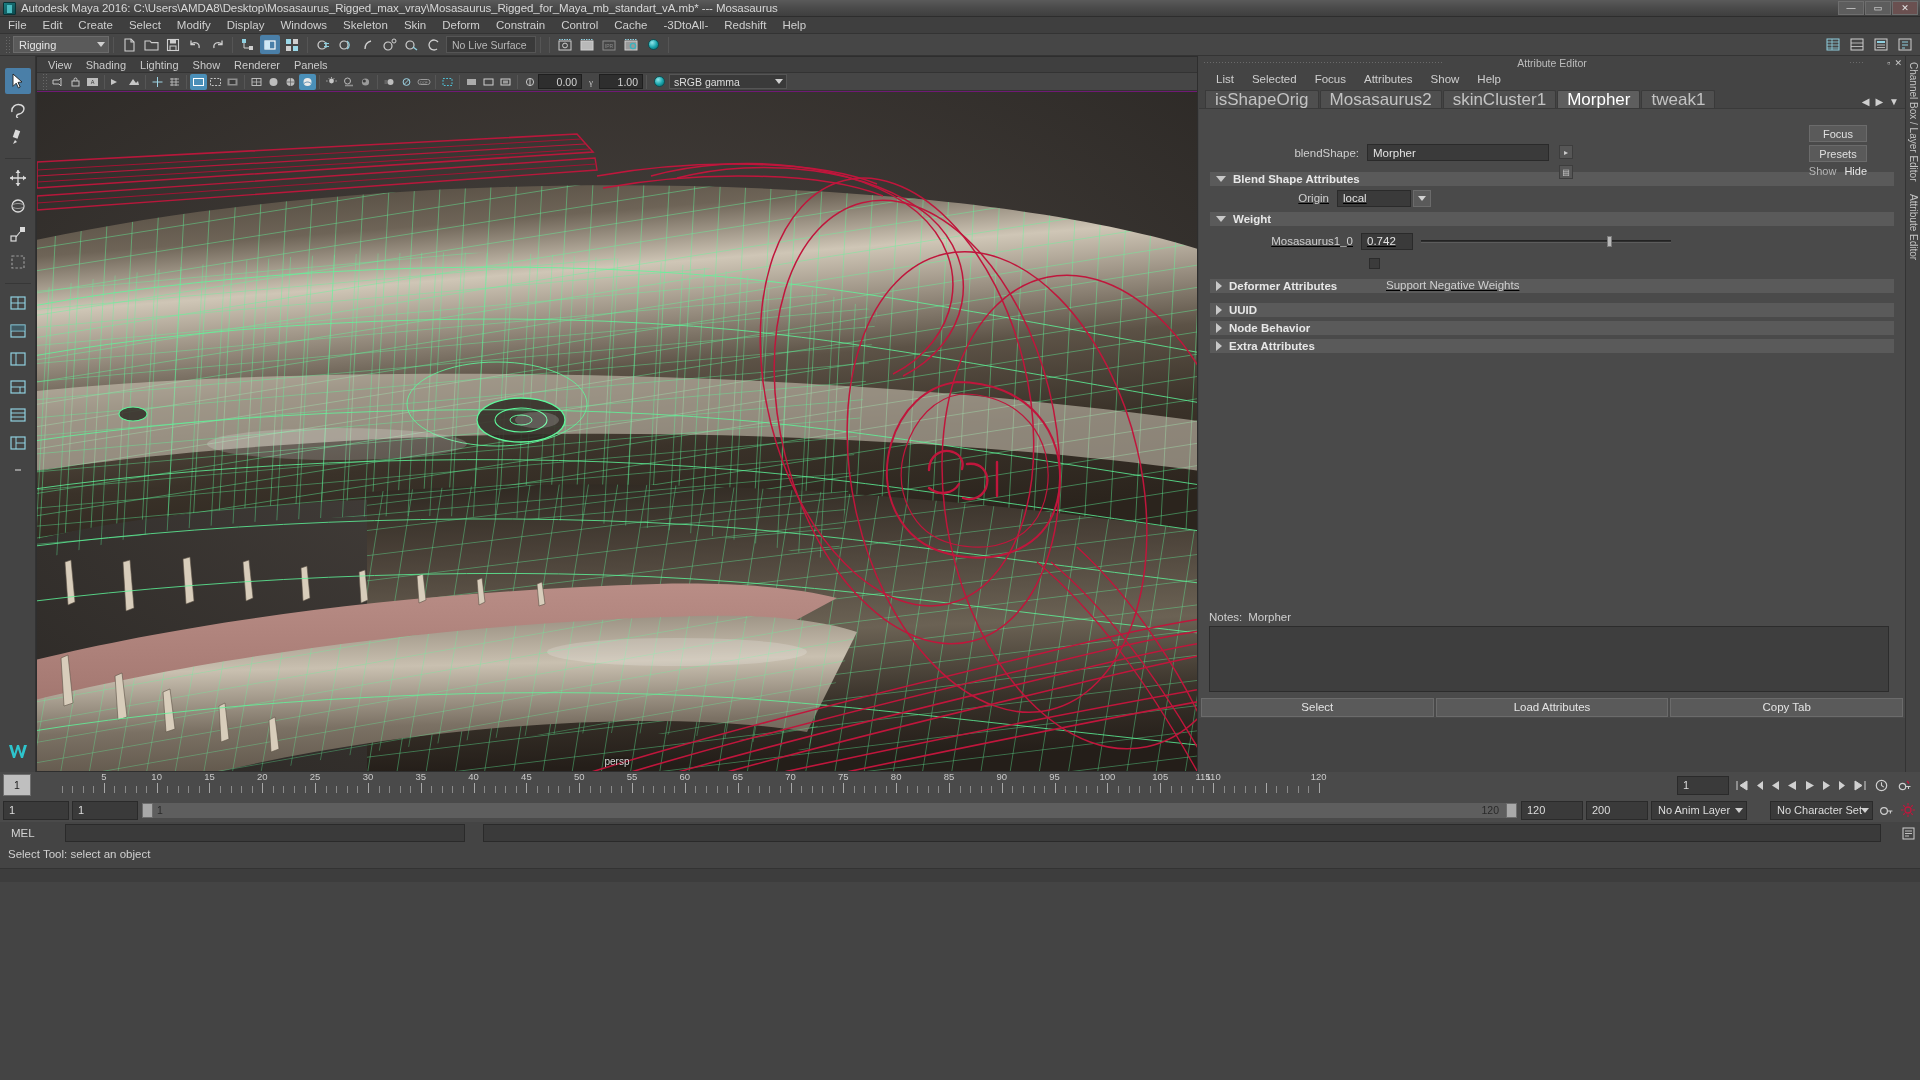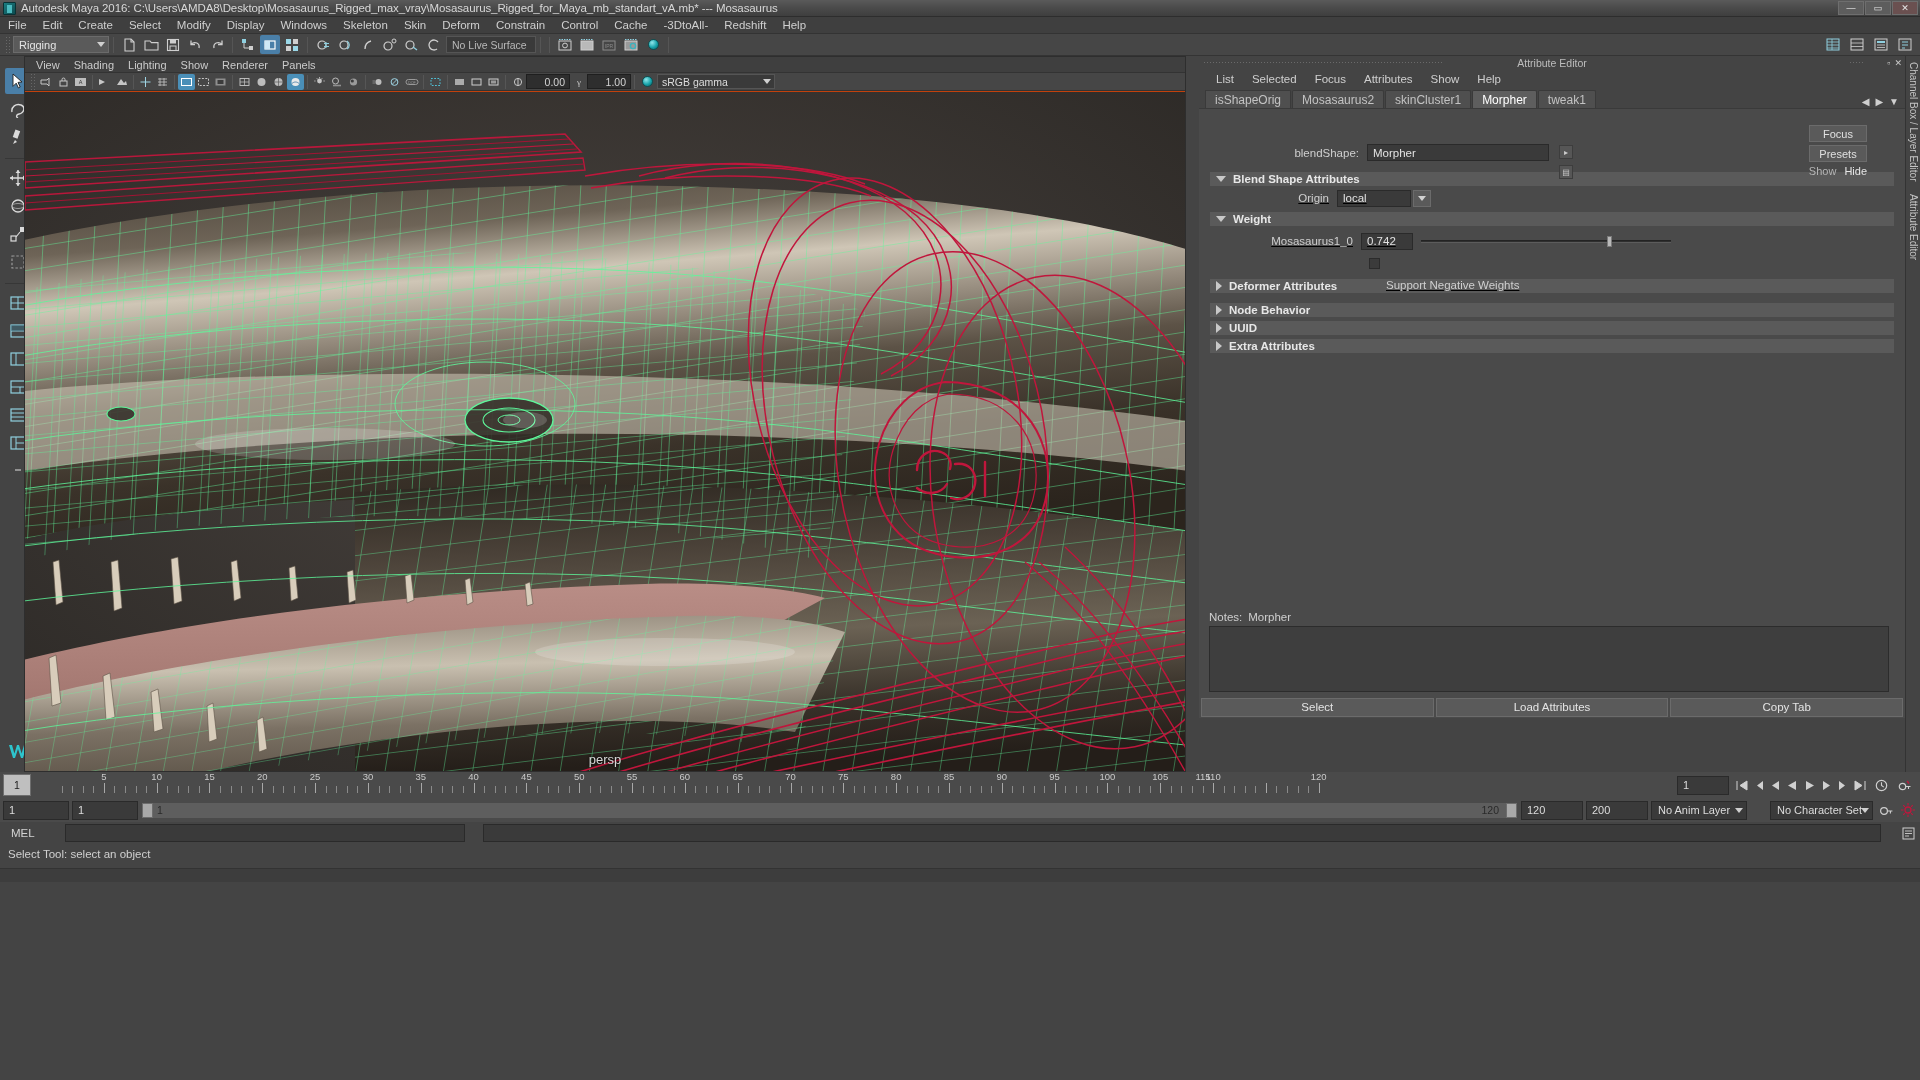--- a/index.html
+++ b/index.html
@@ -100,22 +100,22 @@
   }
   .tool-ico.sel { background:#4a7fa8; }
   .tb-divider { width:26px; height:1px; background:#373737; margin:6px 0; }
   .maya-logo {
     position:absolute; left:4px; bottom:6px; width:28px; height:28px;
     display:flex; align-items:center; justify-content:center;
   }
 
   
   .viewport-panel {
-    position:absolute; left:24px; top:56px; width:1162px; height:716px;
-    background:#c2410c; border:1px solid #2e2e2e;
+    position:absolute; left:36px; top:56px; width:1162px; height:716px;
+    background:#701a75; border:1px solid #2e2e2e;
   }
   .panel-menubar {
     height:16px; background:#3f3f3f; display:flex; align-items:center;
     padding-left:4px; border-bottom:1px solid #333;
   }
   .panel-menu {
     font-size:11px; color:#cbcbcb; padding:0 7px; height:16px;
     display:flex; align-items:center;
   }
   .panel-toolbar {
@@ -150,21 +150,21 @@
     border:1px solid #0b5053;
   }
 
   
   .vp-canvas {
     position:absolute; left:0; top:35px; width:1160px; height:679px;
     overflow:hidden; background:#2b2724;
   }
   .vp-label {
     position:absolute; left:50%; transform:translateX(-50%); bottom:4px;
-    font-size:13px; color:#d7d7d7; text-shadow:0 0 3px #000;
+    font-size:10px; color:#d7d7d7; text-shadow:0 0 3px #000;
   }
 
   
   .attr-editor {
     position:absolute; left:1199px; top:56px; width:706px; height:716px;
     background:#444;
   }
   .ae-titlerow {
     height:14px; display:flex; align-items:center; position:relative;
     background:#444;
@@ -182,21 +182,21 @@
   .ae-winbtns{position:absolute;right:3px;top:2px;display:flex;gap:4px;color:#c8c8c8;font-size:9px;}
   .ae-menubar{ height:18px; display:flex; align-items:center; padding-left:8px; }
   .ae-menu{ font-size:11.5px; color:#cfcfcf; padding:0 9px; height:18px;
             display:flex;align-items:center; }
   .ae-tabrow {
     height:20px; display:flex; align-items:flex-end; padding-left:10px;
     position:relative; overflow:hidden;
   }
   .ae-tab {
     height:18px; padding:0 9px; background:#4f4f4f; color:#c3c3c3;
-    font-size:12px; display:flex; align-items:center; margin-right:1px;
+    font-size:17px; display:flex; align-items:center; margin-right:1px;
     border-top-left-radius:2px;border-top-right-radius:2px;
     border:1px solid #3a3a3a; border-bottom:none; white-space:nowrap;
   }
   .ae-tab.active { background:#5e5e5e; color:#ffffff; }
   .ae-tab.clipped { border-top-left-radius:0; }
   .ae-tabarrows{position:absolute;right:6px;bottom:1px;display:flex;gap:6px;color:#cfcfcf;font-size:10px;}
 
   .ae-body { position:absolute; left:0; top:52px; width:706px; height:610px;
              background:#4a4a4a; border-top:1px solid #3a3a3a; }
   .ae-row { display:flex; align-items:center; height:22px;text-decoration:underline; }
@@ -1051,25 +1051,25 @@
         <div class="checkbox"></div>
         <div class="ae-label" style="margin-left:6px;text-align:left;margin-top:43px;">Support Negative Weights</div>
       </div>
 
       <div class="sec-header" style="margin:4px 10px 8px 10px;">
         <span class="tri right"></span>
         <span>Deformer Attributes</span>
       </div>
       <div class="sec-header" style="margin:2px 10px 0 10px;">
         <span class="tri right"></span>
-        <span>Node Behavior</span>
+        <span>UUID</span>
       </div>
       <div class="sec-header" style="margin:2px 10px 0 10px;">
         <span class="tri right"></span>
-        <span>UUID</span>
+        <span>Node Behavior</span>
       </div>
       <div class="sec-header" style="margin:2px 10px 0 10px;">
         <span class="tri right"></span>
         <span>Extra Attributes</span>
       </div>
 
       <div style="position:absolute;left:10px;bottom:26px;width:686px;">
         <div style="display:flex;align-items:center;gap:6px;margin-bottom:3px;">
           <span class="notes-label">Notes:</span>
           <span class="notes-label">Morpher</span>

